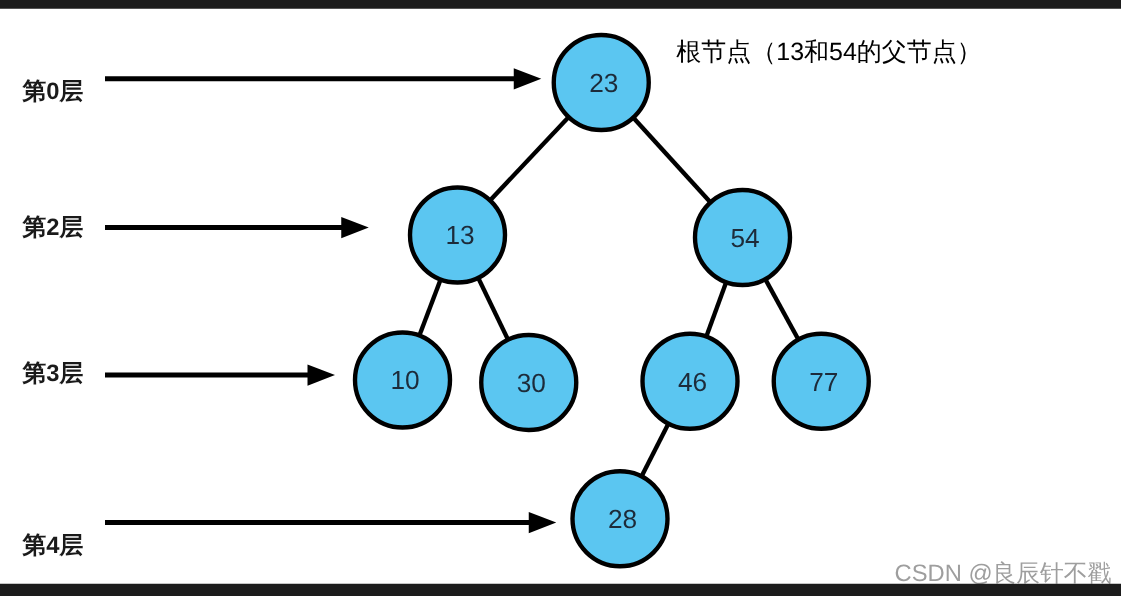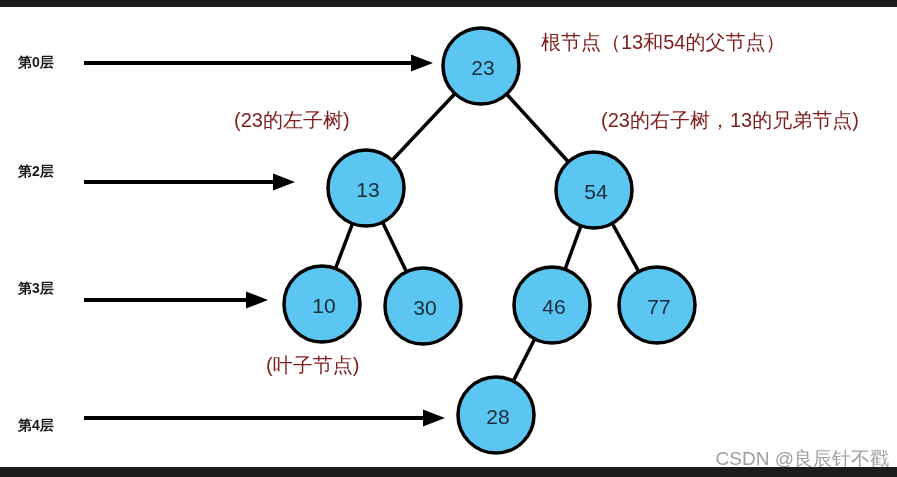--- a/index.html
+++ b/index.html
@@ -13,25 +13,25 @@
   svg.tree{position:absolute;left:0;top:0;}
   .edge{stroke:#000000;stroke-width:3.5;}
   .arrowline{stroke:#000000;stroke-width:4;}
   .arrowhead{fill:#000000;}
   .node{fill:#5BC6F1;stroke:#000000;stroke-width:3.5;}
   .nval{
     fill:#1D2B3A;font-size:21px;font-family:"Liberation Sans","DejaVu Sans",sans-serif;
     text-anchor:middle;dominant-baseline:central;font-weight:500;
   }
   .lvl{
-    position:absolute;left:18px;font-size:14px;line-height:22px;color:#1a1a1a;
-    font-weight:600;white-space:nowrap;
+    position:absolute;left:18px;font-size:19px;line-height:22px;color:#1a1a1a;
+    font-weight:600;white-space:nowrap;margin-top:12px;
   }
   .ann{
-    position:absolute;font-size:20px;line-height:24px;color:#7f1d1d;
+    position:absolute;font-size:20px;line-height:24px;color:#000000;
     font-weight:500;white-space:nowrap;
   }
   .watermark{
     position:absolute;right:8px;top:446px;font-size:19px;color:#9E9E9E;
     font-weight:400;white-space:nowrap;
   }
 </style>
 </head>
 <body>
 
@@ -105,20 +105,17 @@
       </g>
     </g>
   </svg>
 
   <div class="lvl" style="top:51px">第0层</div>
   <div class="lvl" style="top:160px">第2层</div>
   <div class="lvl" style="top:277px">第3层</div>
   <div class="lvl" style="top:414px">第4层</div>
 
   <div class="ann" style="left:541px;top:30px">根节点（13和54的父节点）</div>
-  <div class="ann" style="left:234px;top:108px">(23的左子树)</div>
-  <div class="ann" style="left:601px;top:108px">(23的右子树，13的兄弟节点)</div>
-  <div class="ann" style="left:266px;top:353px">(叶子节点)</div>
 
   <div class="watermark">CSDN @良辰针不戳</div>
 
   <div class="bar bottom"></div>
 </div>
 
 </body></html>

